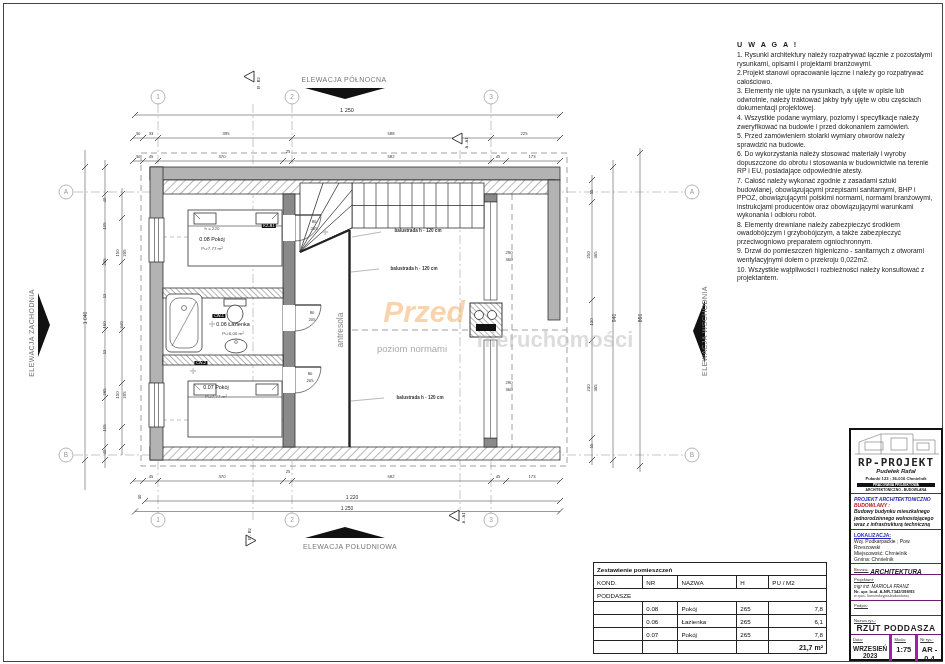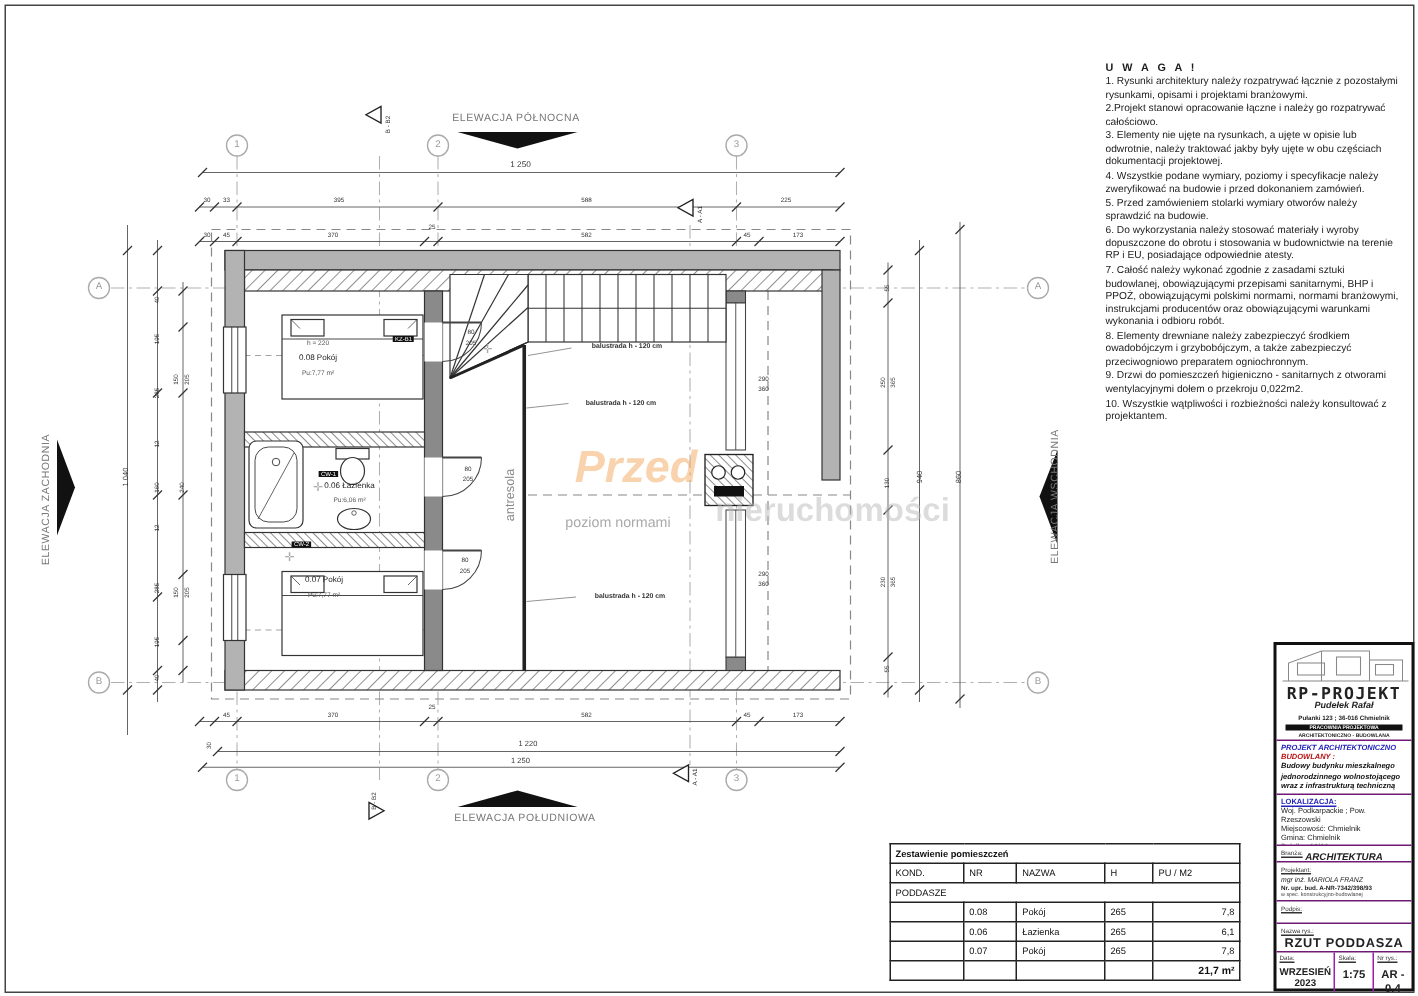--- a/index.html
+++ b/index.html
@@ -36,21 +36,21 @@
            background:#111;color:#fff;margin:0 6px;width:78px;}
   .logo-l2{position:absolute;left:0;top:58px;width:100%;text-align:center;font-size:3.4px;font-weight:bold;color:#222;}
   .tb-blue{color:#2323bb;font-weight:bold;font-style:italic;}
   .tb-red{color:#bb1111;font-weight:bold;font-style:italic;}
   .tb-desc{font-weight:bold;font-style:italic;color:#111;line-height:1.3;font-size:5px;}
   .tb-pad{padding:2px 3px;}
   .tb-small{font-size:4.2px;color:#333;text-decoration:underline;}
   .tb-arch{font-weight:bold;font-style:italic;font-size:6.5px;text-align:center;}
   .tb-name{font-weight:bold;font-size:8.5px;text-align:center;letter-spacing:.5px;}
   .tb-bottom{display:flex;height:26px;}
-  .tb-bottom>div{flex:1;border-right:1px solid #a21caf;padding:1px 2px;box-sizing:border-box;}
+  .tb-bottom>div{flex:1;border-right:3px solid #a21caf;padding:1px 2px;box-sizing:border-box;}
   .tb-bottom>div:last-child{border-right:none;}
   .tb-bval{font-weight:bold;font-size:6.5px;text-align:center;margin-top:3px;}
   .tb-bval.big{font-size:7.5px;}
 </style>
 </head>
 <body>
 
 <div class="sheet">
   <div class="frame"></div>
 

